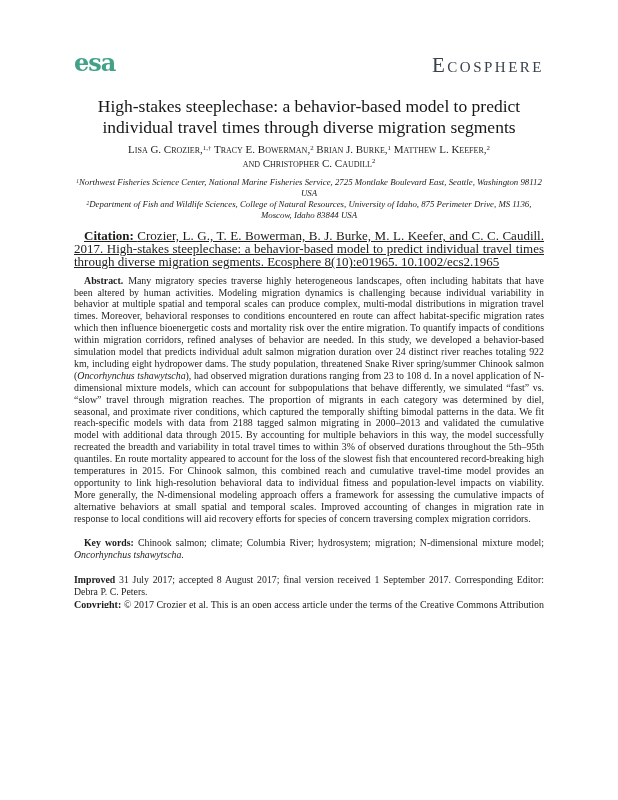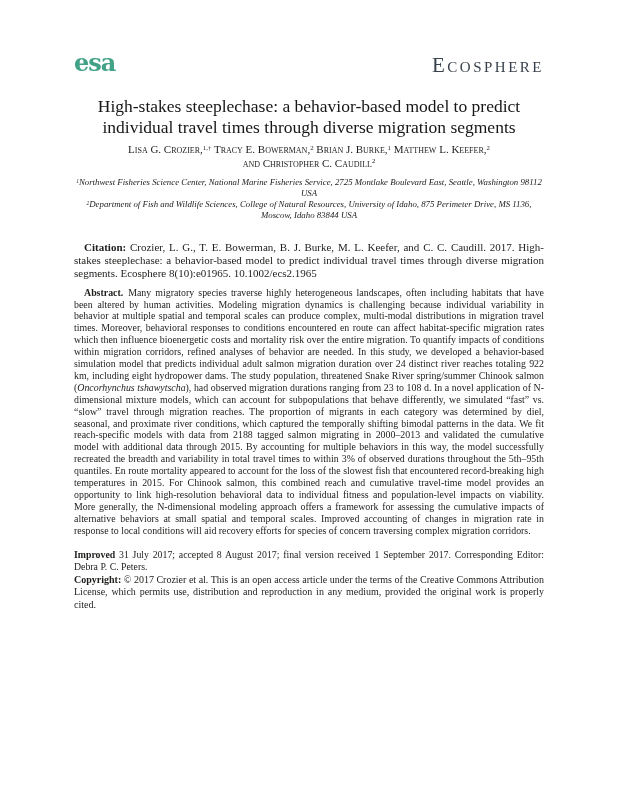--- a/index.html
+++ b/index.html
@@ -26,21 +26,21 @@
   .authors{
     margin-top:5px;text-align:center;font-variant:small-caps;
     font-size:11px;line-height:13.5px;color:#1d1d1b;
   }
   .affiliations{
     margin-top:7px;text-align:center;font-style:italic;
     font-size:8.8px;line-height:11px;color:#222;
   }
   
   .para{text-align:justify;color:#1d1d1b;}
-  .citation{margin-top:20px;font-size:11px;line-height:13.2px;text-indent:10px;}
+  .citation{margin-top:8px;font-size:13px;line-height:13.2px;text-indent:10px;text-decoration:underline;}
   .abstract{margin-top:6px;font-size:9.9px;line-height:11.9px;text-indent:10px;}
   .keywords{margin-top:12px;font-size:9.8px;line-height:12.5px;text-indent:10px;}
   .received{margin-top:12px;font-size:9.8px;line-height:12.5px;}
   .copyright{font-size:10px;line-height:12.5px;}
   .email{font-size:9.8px;line-height:12.5px;text-align:left;}
   .email a{color:#1d1d1b;text-decoration:none;font-family:Liberation Serif, serif;}
   
   .run-b{font-weight:bold;}
   .run-i{font-style:italic;}
   sup.run-sup{
@@ -79,20 +79,21 @@
   <div class="affiliations">
     <div><sup class="run-sup">1</sup><span>Northwest Fisheries Science Center, National Marine Fisheries Service, 2725 Montlake Boulevard East, Seattle, Washington 98112 USA</span></div>
     <div><sup class="run-sup">2</sup><span>Department of Fish and Wildlife Sciences, College of Natural Resources, University of Idaho, 875 Perimeter Drive, MS 1136,</span></div>
     <div><span>Moscow, Idaho 83844 USA</span></div>
   </div>
 
   <div class="para citation"><span class="run-b">Citation: </span><span>Crozier, L. G., T. E. Bowerman, B. J. Burke, M. L. Keefer, and C. C. Caudill. 2017. High-stakes steeplechase: a behavior-based model to predict individual travel times through diverse migration segments. Ecosphere 8(10):e01965. 10.1002/ecs2.1965</span></div>
 
   <div class="para abstract"><span class="run-b">Abstract.</span><span> Many migratory species traverse highly heterogeneous landscapes, often including habitats that have been altered by human activities. Modeling migration dynamics is challenging because individual variability in behavior at multiple spatial and temporal scales can produce complex, multi-modal distributions in migration travel times. Moreover, behavioral responses to conditions encountered en route can affect habitat-specific migration rates which then influence bioenergetic costs and mortality risk over the entire migration. To quantify impacts of conditions within migration corridors, refined analyses of behavior are needed. In this study, we developed a behavior-based simulation model that predicts individual adult salmon migration duration over 24 distinct river reaches totaling 922 km, including eight hydropower dams. The study population, threatened Snake River spring/summer Chinook salmon (</span><span class="run-i">Oncorhynchus tshawytscha</span><span>), had observed migration durations ranging from 23 to 108 d. In a novel application of N-dimensional mixture models, which can account for subpopulations that behave differently, we simulated “fast” vs. “slow” travel through migration reaches. The proportion of migrants in each category was determined by diel, seasonal, and proximate river conditions, which captured the temporally shifting bimodal patterns in the data. We fit reach-specific models with data from 2188 tagged salmon migrating in 2000–2013 and validated the cumulative model with additional data through 2015. By accounting for multiple behaviors in this way, the model successfully recreated the breadth and variability in total travel times to within 3% of observed durations throughout the 5th–95th quantiles. En route mortality appeared to account for the loss of the slowest fish that encountered record-breaking high temperatures in 2015. For Chinook salmon, this combined reach and cumulative travel-time model provides an opportunity to link high-resolution behavioral data to individual fitness and population-level impacts on viability. More generally, the N-dimensional modeling approach offers a framework for assessing the cumulative impacts of alternative behaviors at small spatial and temporal scales. Improved accounting of changes in migration rate in response to local conditions will aid recovery efforts for species of concern traversing complex migration corridors.</span></div>
 
+  <div class="para keywords"><span class="run-b">Key words: </span><span>Chinook salmon; climate; Columbia River; hydrosystem; migration; N-dimensional mixture model; </span><span class="run-i">Oncorhynchus tshawytscha</span><span>.</span></div>
 
   <div class="para received"><span class="run-b">Improved</span><span> 31 July 2017; accepted 8 August 2017; final version received 1 September 2017. Corresponding Editor: Debra P. C. Peters.</span></div>
 
   <div class="para copyright"><span class="run-b">Copyright:</span><span> © 2017 Crozier et al. This is an open access article under the terms of the Creative Commons Attribution License, which permits use, distribution and reproduction in any medium, provided the original work is properly cited.</span></div>
 
   <div class="para email">
     <span class="run-b">† E-mail: </span><a href="#">lisa.crozier@noaa.gov</a>
   </div>
 
   <div class="footer">

